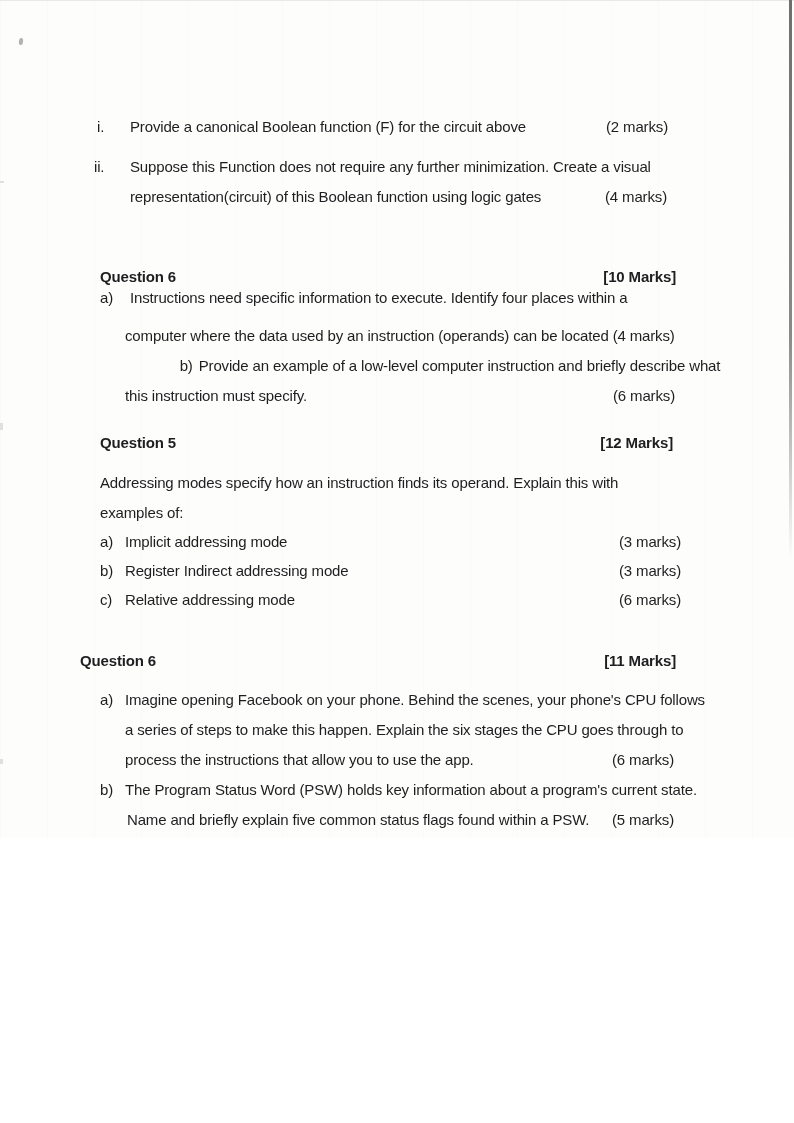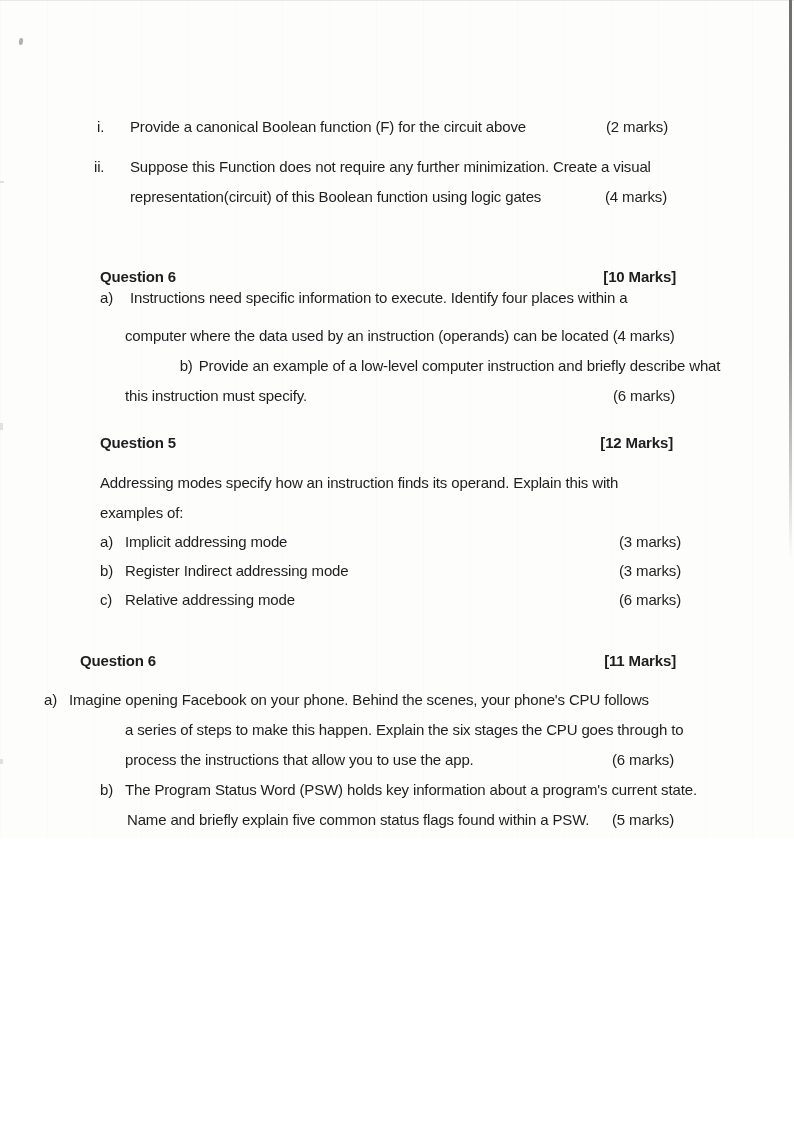--- a/index.html
+++ b/index.html
@@ -168,21 +168,21 @@
   </div>
   <div class="row" style="top:590px; padding-left:100px;">
     <span class="num num-alpha">c)</span><span>Relative addressing mode</span>
     <span class="marks" style="right:113px;">(6 marks)</span>
   </div>
 
   <div class="row qheader" style="top:651px; padding-left:80px;">
     <span>Question 6</span>
     <span class="marks" style="right:118px;">[11 Marks]</span>
   </div>
-  <div class="row" style="top:690px; padding-left:44px;">
+  <div class="row" style="top:690px; padding-left:100px;">
     <span class="num num-alpha">a)</span><span>Imagine opening Facebook on your phone. Behind the scenes, your phone's CPU follows</span>
   </div>
   <div class="row" style="top:720px; padding-left:125px;">
     <span>a series of steps to make this happen. Explain the six stages the CPU goes through to</span>
   </div>
   <div class="row" style="top:750px; padding-left:125px;">
     <span>process the instructions that allow you to use the app.</span>
     <span class="marks" style="right:120px;">(6 marks)</span>
   </div>
   <div class="row" style="top:780px; padding-left:100px;">

